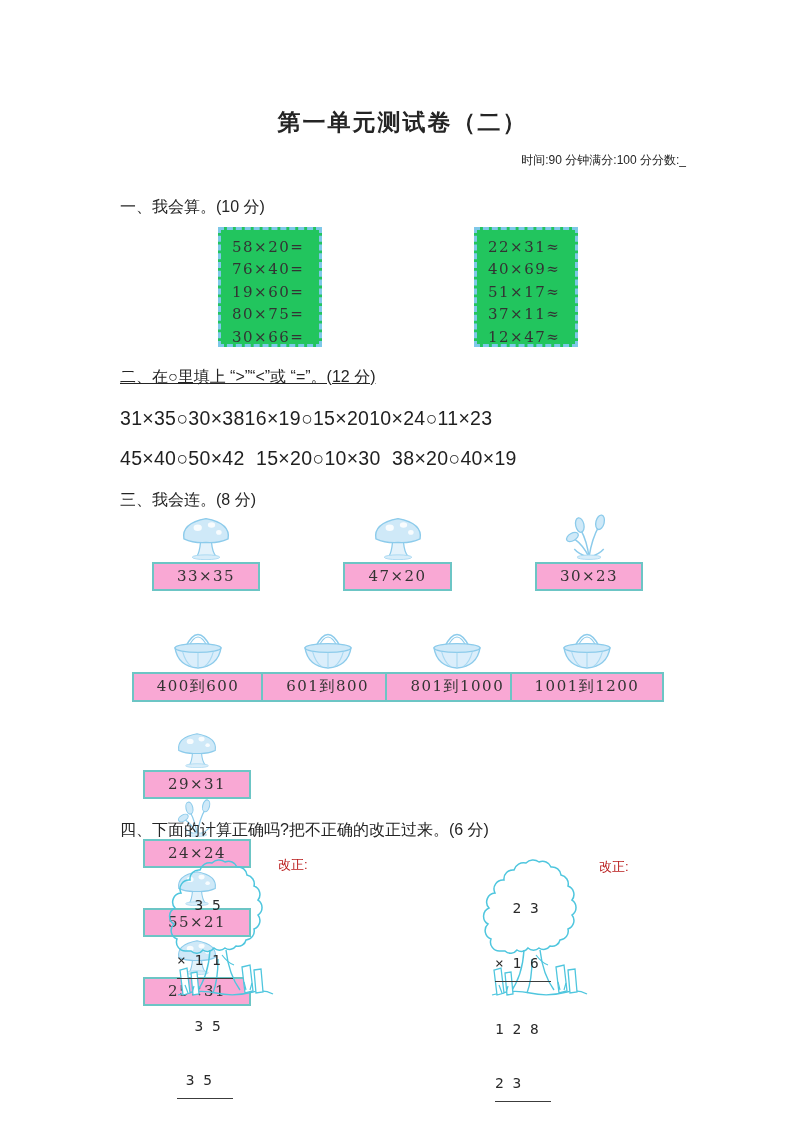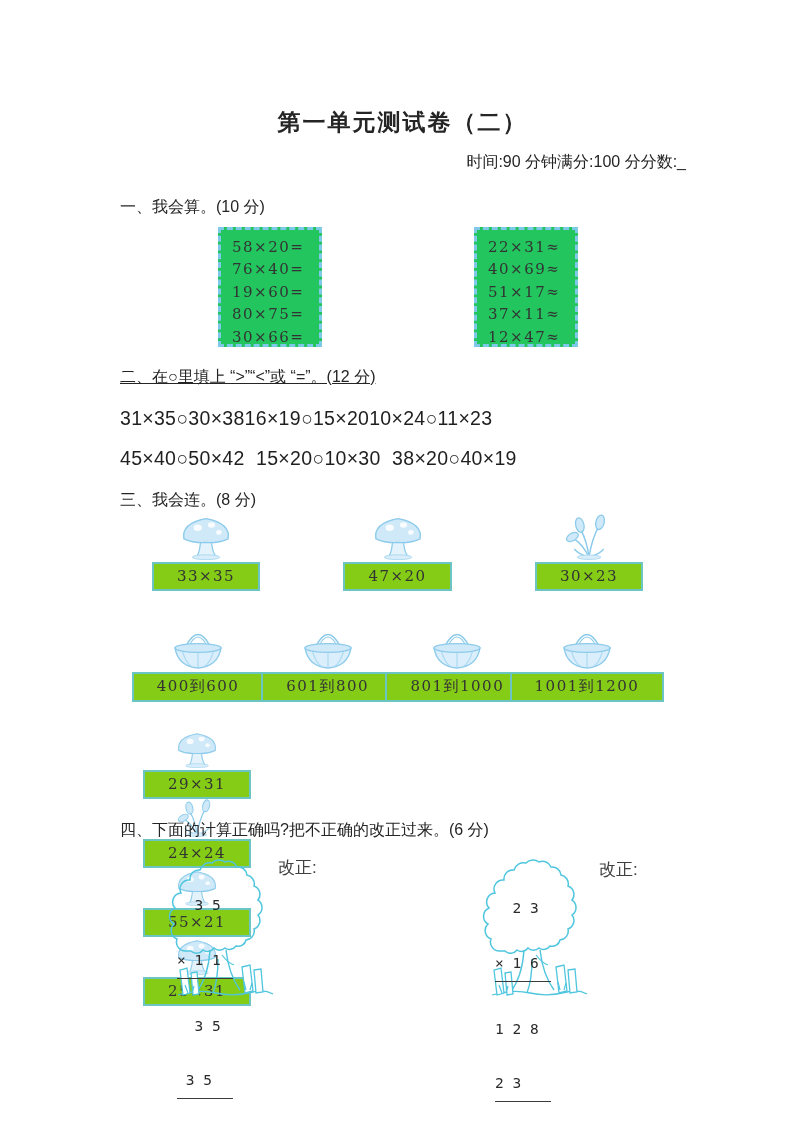--- a/index.html
+++ b/index.html
@@ -8,21 +8,21 @@
     position:relative; width:793px; height:1122px; margin:0 auto;
     background:#ffffff; color:#252525; overflow:hidden;
     font-family:"Liberation Sans","DejaVu Sans",sans-serif;
   }
   .page-title {
     position:absolute; top:107px; left:120px; width:565px;
     text-align:center; font-size:23px; font-weight:bold; letter-spacing:2px;
   }
   .exam-meta {
     position:absolute; top:152px; left:0; width:686px;
-    text-align:right; font-size:16px;
+    text-align:right; font-size:12px;
   }
   .sec-heading { position:absolute; left:120px; font-size:16px; }
   #h1 { top:197px; } #h2 { top:367px;text-decoration:underline; } #h3 { top:490px; } #h4 { top:820px; }
 
   .calc-box {
     position:absolute; top:227px; width:104px; height:120px;
     border:3px dashed #7ec8e8; background:#22c55e;
     padding:6px 0 0 11px;
     font-family:"DejaVu Serif","Liberation Serif",serif;
     font-size:15px; line-height:22.4px; letter-spacing:1.5px; color:#333;
@@ -41,38 +41,38 @@
   #crow3 { left:142px; top:730px; width:497px;flex-direction:column; }
   .connect-cell { display:flex; flex-direction:column; align-items:center; }
   #crow1 .connect-cell { width:112px; }
   #crow2 .connect-cell { width:116px; }
   #crow3 .connect-cell { width:110px; }
   .art { display:block; margin-bottom:2px; }
   #crow1 .art { width:62px; height:46px; }
   #crow2 .art { width:66px; height:44px; }
   #crow3 .art { width:56px; height:38px; }
   .connect-box {
-    border:2px solid #6cc5c5; background:#84cc16; padding:3px 23px 4px;
+    border:2px solid #6cc5c5; background:#f9a8d4; padding:3px 23px 4px;
     font-family:"DejaVu Serif","Liberation Serif",serif;
     font-size:15px; letter-spacing:1.5px; color:#333; white-space:nowrap;
   }
 
   .tree-group { position:absolute; width:120px; height:168px; }
   #tree-left  { left:158px; top:843px; }
   #tree-right { left:472px; top:843px; }
   .tree-art { position:absolute; left:0; top:0; width:120px; height:168px; }
   .mult {
     position:absolute; width:56px;
     font-family:"DejaVu Sans Mono","Liberation Mono",monospace;
     font-size:14.5px; line-height:18.2px; white-space:pre; color:#2b2b2b;
   }
   #mult-left  { left:19px; top:17px; }
   #mult-right { left:23px; top:20px; }
   .mult .rule { border-bottom:1.6px solid #3c3c3c; padding-bottom:9px; margin-bottom:1px; }
-  .correct-label { position:absolute; font-size:17px; color:#404040; }
+  .correct-label { position:absolute; font-size:13px; color:#b91c1c; }
   #correct-left  { left:278px; top:856px; }
   #correct-right { left:599px; top:858px; }
   .defs-hidden { position:absolute; width:0; height:0; overflow:hidden; }
 </style>
 </head>
 <body>
 
 <svg class="defs-hidden" xmlns="http://www.w3.org/2000/svg">
   <defs>
     <symbol id="sym-mushroom" viewBox="0 0 62 50">

